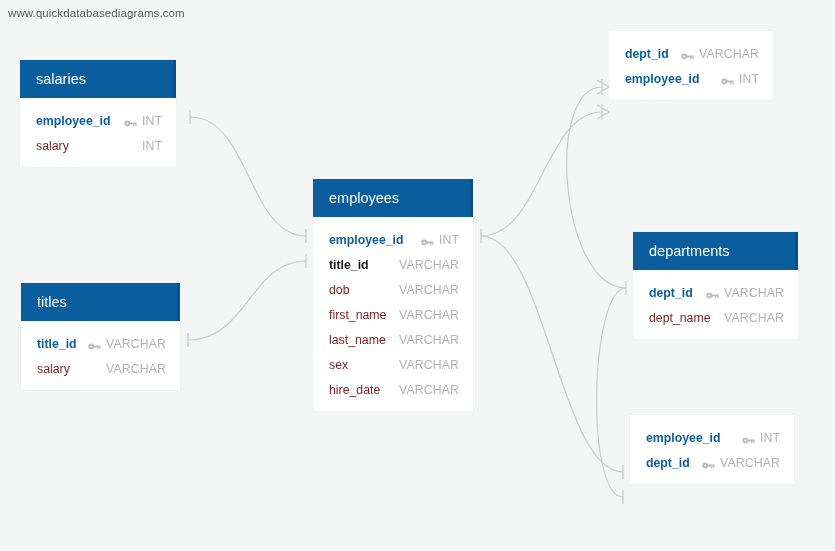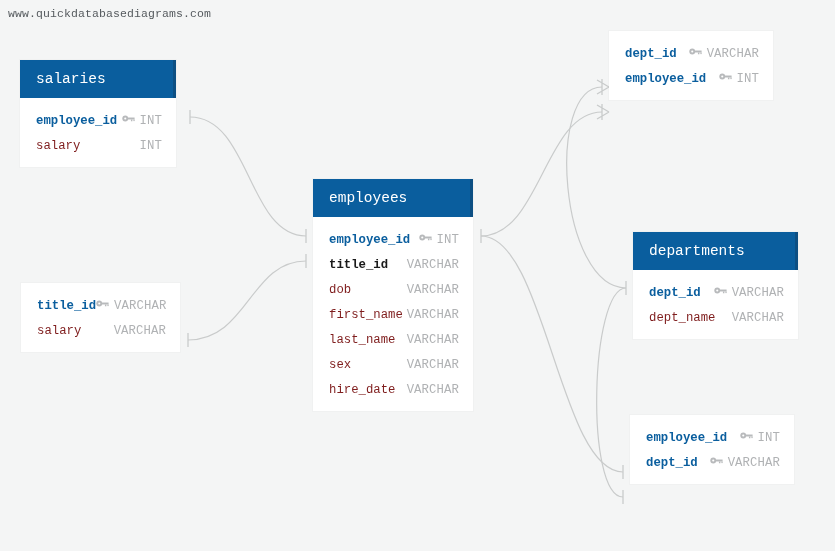--- a/index.html
+++ b/index.html
@@ -12,21 +12,20 @@
     background: #f4f5f5;
     font-family: "Liberation Sans", sans-serif;
     overflow: hidden;
     position: relative;
   }
   #canvas {
     position: absolute;
     left: 0; top: 0;
     width: 835px;
     height: 551px;
-    font-family: Liberation Mono, monospace;
   }
   #watermark {
     position: absolute;
     left: 8px;
     top: 7px;
     font-size: 11.5px;
     color: #555a5e;
     letter-spacing: 0.1px;
     white-space: nowrap;
     z-index: 5;
@@ -79,21 +78,21 @@
     color: #0a5e9e;
     font-weight: bold;
   }
   .col-name.fk {
     color: #1a1a1a;
     font-weight: bold;
   }
   .col-right {
     margin-left: auto;
     display: flex;
-    align-items: flex-start;
+    align-items: flex-end;
     gap: 5px;
   }
   .col-type {
     font-size: 12.3px;
     color: #b0b2b4;
     letter-spacing: 0.1px;
   }
   .key-icon {
     width: 13px;
     height: 9px;
@@ -161,20 +160,21 @@
           </div>
           <div class="tbl-row">
             <span class="col-name ">salary</span>
             <span class="col-right">
               <span class="col-type">INT</span>
             </span>
           </div>
         </div>
       </div>
       <div class="table-node" style="left: 21px; top: 283px; width: 159px;">
+        <div class="tbl-header">titles</div>
         <div class="tbl-body">
           <div class="tbl-row">
             <span class="col-name pk">title_id</span>
             <span class="col-right">
               <span class="key-icon">
                 <svg viewBox="0 0 16 10" width="13" height="9">
                   <circle cx="4" cy="5" r="3.6" fill="#b8babc"></circle>
                   <circle cx="4" cy="5" r="1.3" fill="#ffffff"></circle>
                   <rect x="6.5" y="3.8" width="9" height="2.4" fill="#b8babc"></rect>
                   <rect x="11" y="6.2" width="1.8" height="2.2" fill="#b8babc"></rect>

